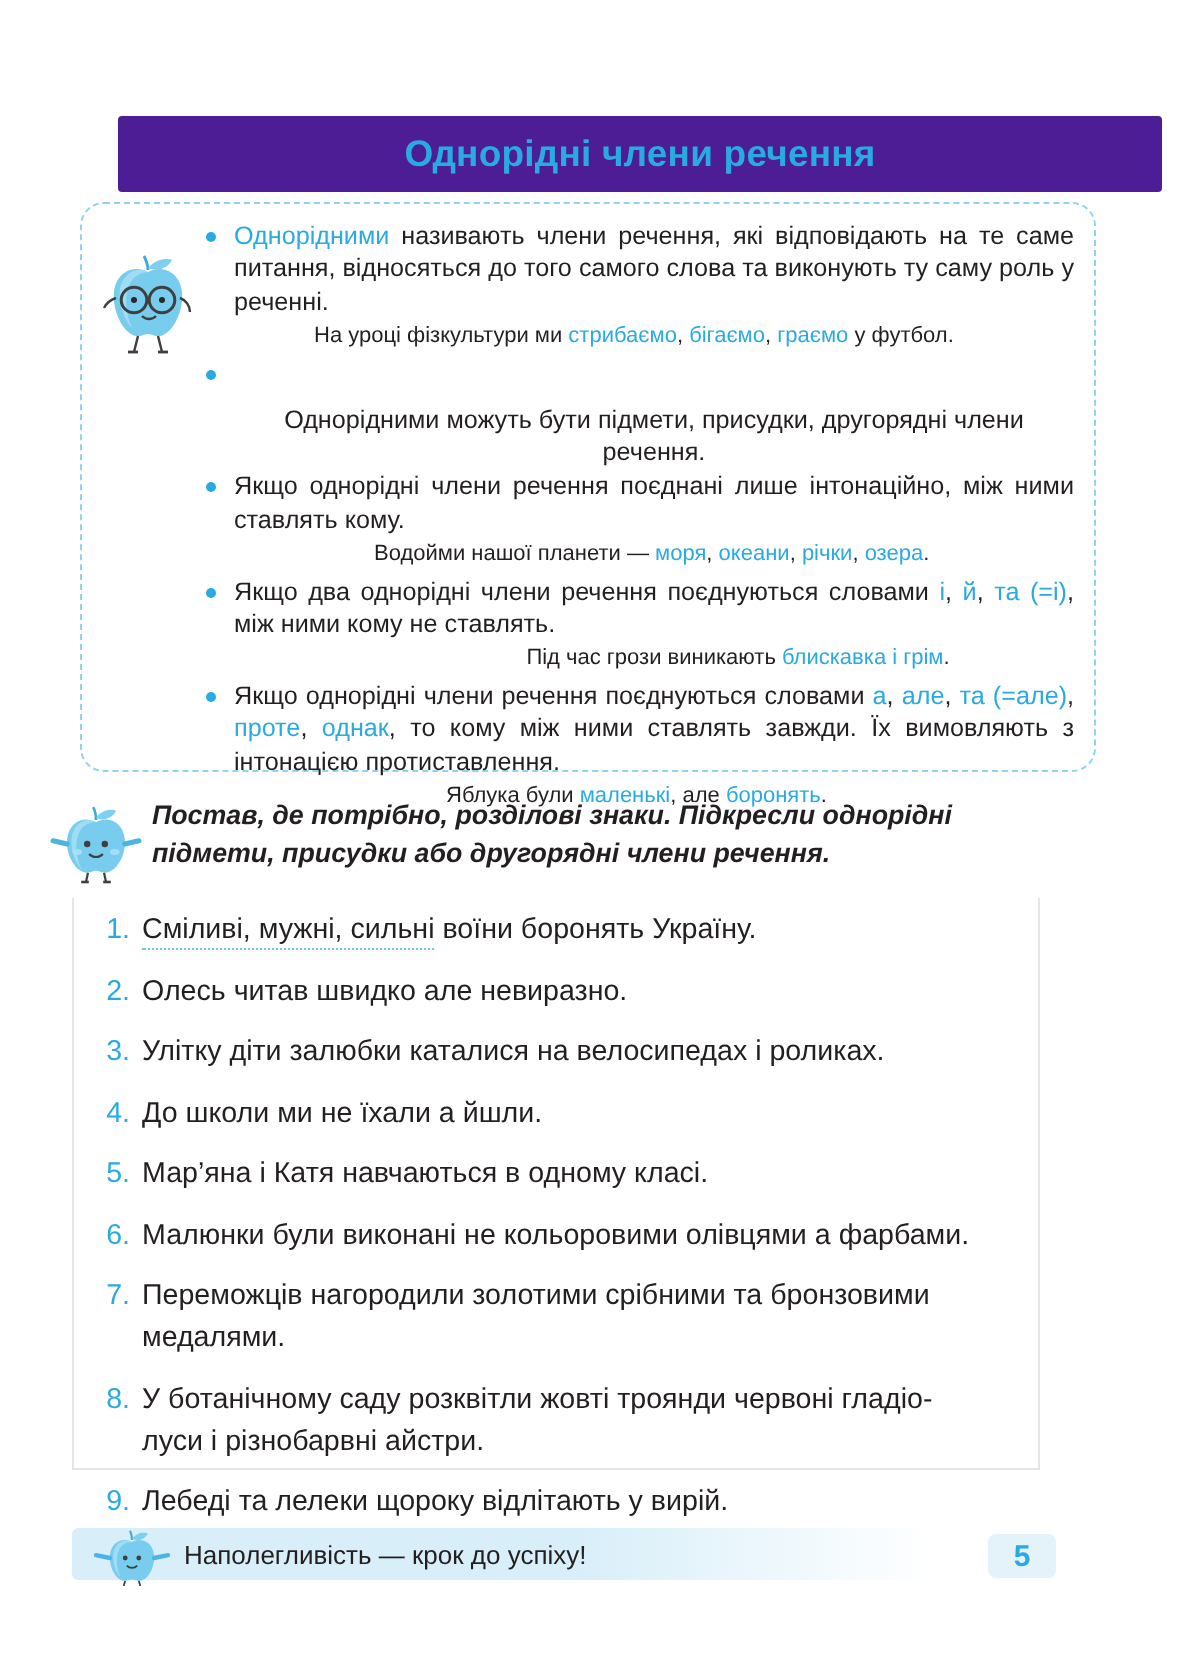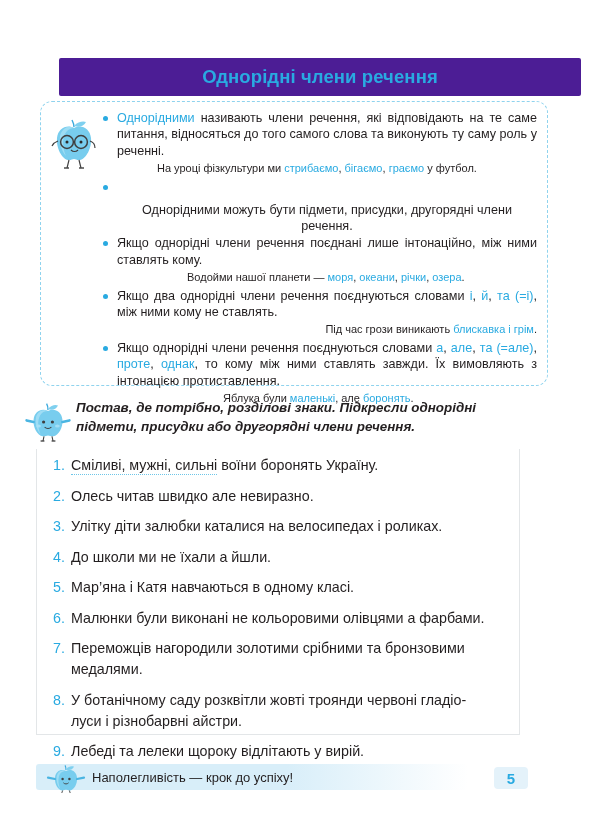--- a/index.html
+++ b/index.html
@@ -53,21 +53,21 @@
     width: 508px;
     height: 285px;
     box-sizing: border-box;
     border: 1.5px dashed #8fd3ee;
     border-radius: 12px;
     padding: 8px 10px 6px 10px;
   }
 
   .theory-first-row {
     display: flex;
-    align-items: center;
+    align-items: flex-end;
   }
   .mascot-slot {
     width: 52px;
     flex: 0 0 52px;
     padding-top: 2px;
   }
   .theory-first-text {
     flex: 1 1 auto;
   }
 
@@ -106,21 +106,21 @@
 
   .example {
     font-size: 11px;
     line-height: 16.4px;
     text-align: center;
     color: #231f20;
     margin: 1px 0 2px 0;
   }
   .example.ex-indent-a { padding-left: 54px; text-align: left; }
   .example.ex-indent-b { padding-left: 84px; text-align: left; }
-  .example.ex-indent-c { padding-left: 98px; text-align: right; }
+  .example.ex-indent-c { padding-left: 98px; text-align: center; }
   .example.ex-indent-d { padding-left: 120px; text-align: left; }
 
   .hl { color: #29aae1; }
 
   
   .task-row {
     position: absolute;
     left: 24px;
     top: 398px;
     width: 510px;

